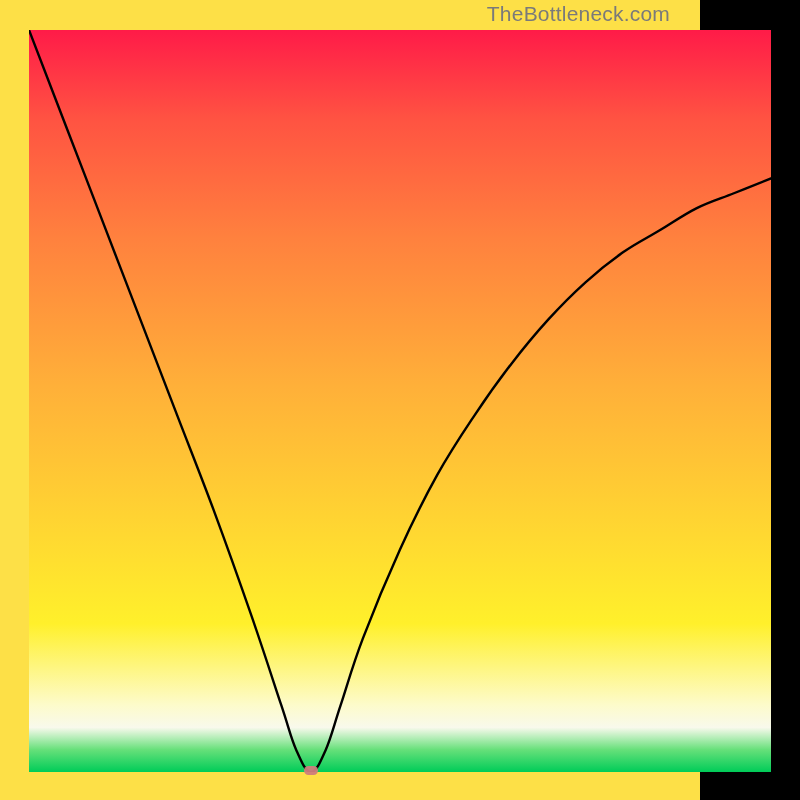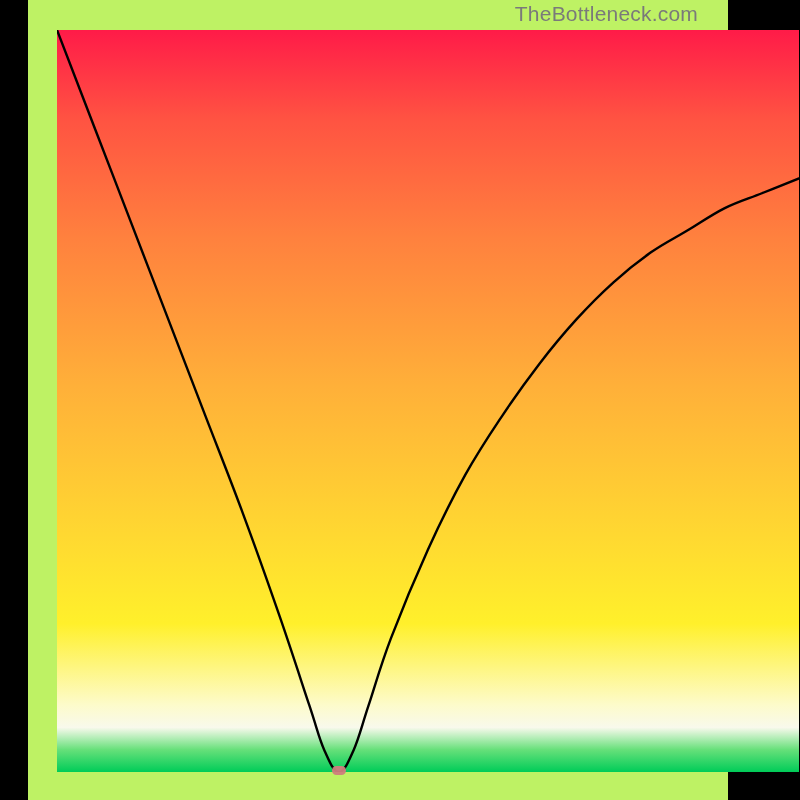--- a/index.html
+++ b/index.html
@@ -10,22 +10,21 @@
     background: #000000;
     overflow: hidden;
     font-family: Arial, Helvetica, sans-serif;
   }
   .frame {
     position: absolute;
     top: 0;
     left: 0;
     width: 700px;
     height: 800px;
-    background: #bef264;
-    margin-left: 28px;
+    background: #fde047;
   }
   .plot-area {
     position: absolute;
     top: 30px;
     left: 29px;
     width: 742px;
     height: 742px;
     
     background: linear-gradient(
       to bottom,

